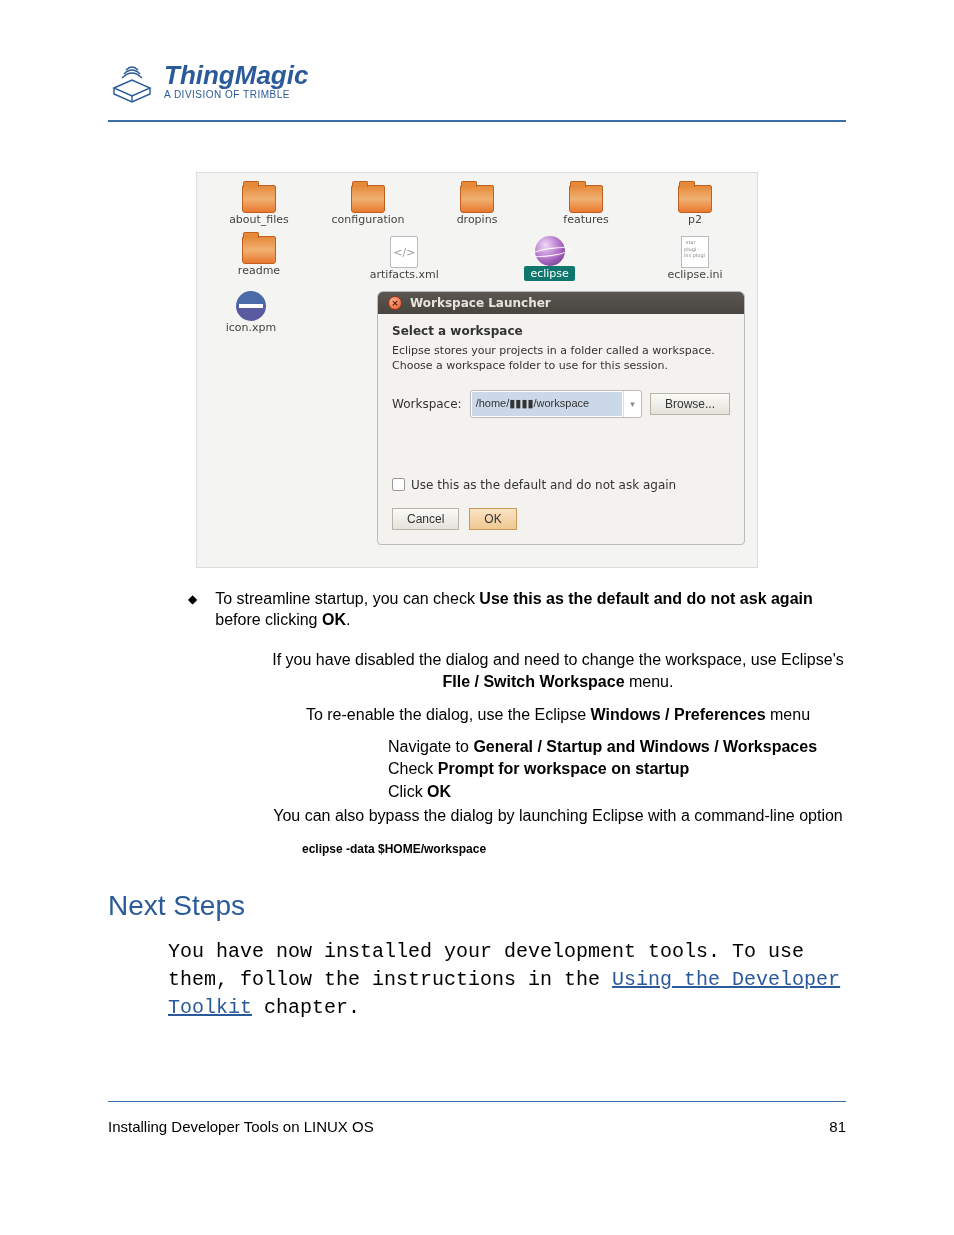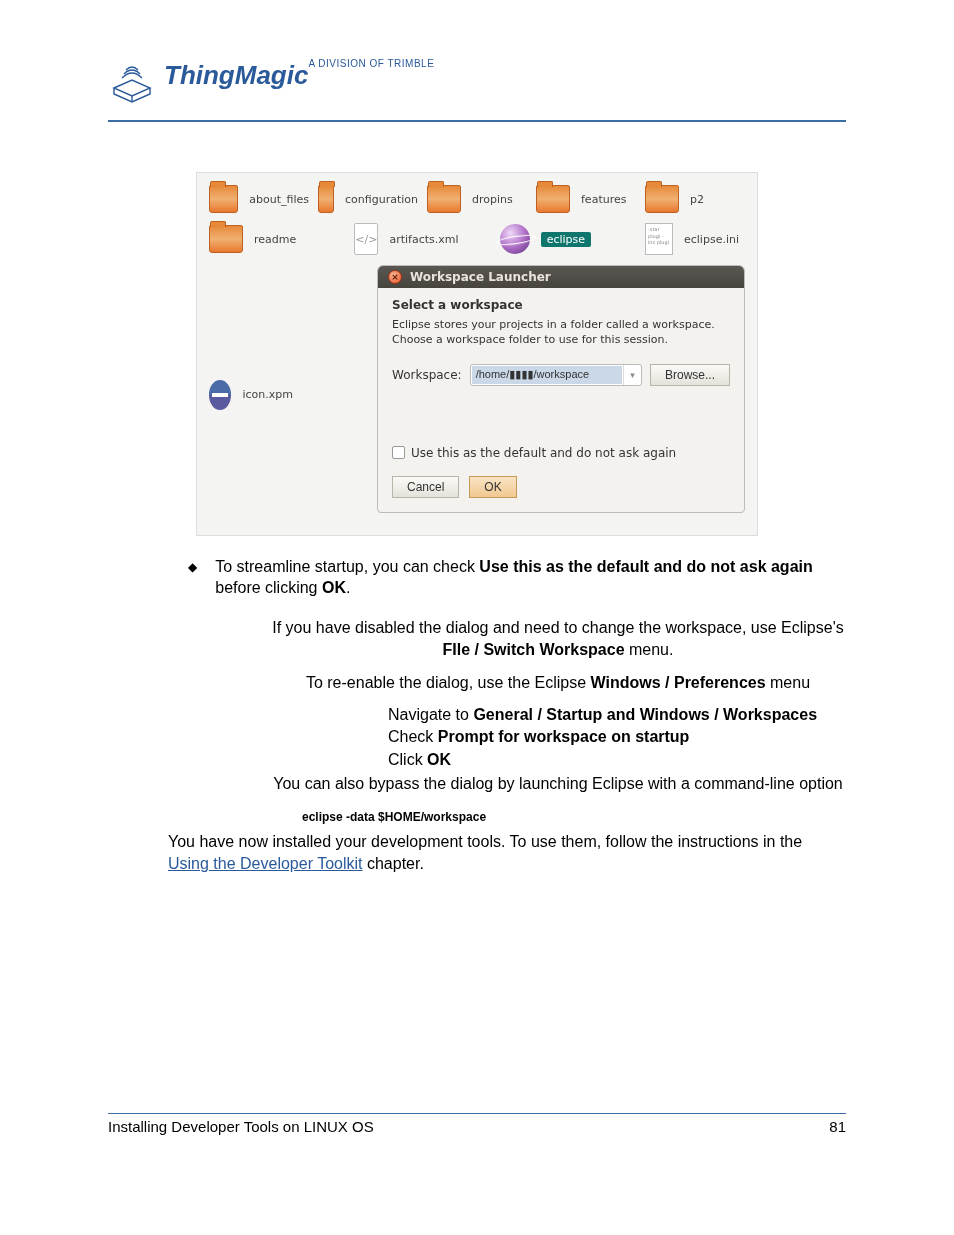--- a/index.html
+++ b/index.html
@@ -18,21 +18,21 @@
     border-bottom: 2px solid #3a6ea5;
     padding-bottom: 8px;
     margin-bottom: 50px;
   }
   .logo {
     display: flex;
     align-items: flex-start;
     gap: 8px;
   }
   .logo-icon svg { width: 48px; height: 48px; }
-  .logo-text { display: flex; flex-direction: row; }
+  .logo-text { display: flex; flex-direction: column; }
   .logo-main {
     font-size: 26px;
     font-weight: bold;
     font-style: italic;
     color: #2a5a9a;
   }
   .logo-sub {
     font-size: 10px;
     color: #2a5a9a;
     letter-spacing: 0.5px;
@@ -44,21 +44,21 @@
     width: 562px;
     margin: 0 auto 20px auto;
     background: #f4f4f2;
     border: 1px solid #ddd;
     padding: 12px 12px 0 12px;
     font-family: "DejaVu Sans", Arial, sans-serif;
     font-size: 11px;
     color: #333;
   }
   .icons-row { display: flex; justify-content: space-between; margin-bottom: 10px; }
-  .file-item { display: flex; flex-direction: row; align-items: center; width: 100px; gap: 11px; }
+  .file-item { display: flex; flex-direction: column; align-items: center; width: 100px; gap: 0; }
   .file-icon {
     width: 34px; height: 28px;
     background: linear-gradient(to bottom, #e68a3a 0%, #f0b070 50%, #e87830 100%);
     border-radius: 2px 2px 3px 3px;
     position: relative;
     border: 1px solid #c06020;
   }
   .file-icon::before {
     content: "";
     position: absolute;
@@ -162,21 +162,21 @@
   .dialog-sub { font-weight: bold; font-size: 12px; margin-bottom: 6px; }
   .dialog-desc { font-size: 11px; color: #333; line-height: 1.35; margin-bottom: 16px; }
   .ws-row { display: flex; align-items: center; gap: 8px; margin-bottom: 60px; }
   .ws-label { font-size: 12px; }
   .ws-combo {
     flex: 1;
     display: flex;
     border: 1px solid #bbb;
     background: #fff;
     border-radius: 3px;
-    height: 22px;
+    height: 28px;
   }
   .ws-input {
     flex: 1; border: none; padding: 0 4px;
     font-size: 11px;
     background: #cbd8e8;
     margin: 1px;
     color: #333;
   }
   .ws-arrow {
     width: 18px; display: flex; align-items: center; justify-content: center;
@@ -212,29 +212,29 @@
   .indent1 { margin-left: 162px; font-size: 16px; line-height: 1.4; margin-top: 18px; text-align: center; }
   .indent2 { margin-left: 280px; font-size: 16px; line-height: 1.4; margin-top: 10px; }
   .cmdline { margin-left: 194px; font-size: 12px; margin-top: 14px; }
   .next-steps {
     font-size: 28px;
     color: #2a5a9a;
     font-family: Arial, sans-serif;
     margin-top: 34px;
     font-weight: normal;
   }
-  .ns-body { margin-left: 60px; margin-top: 7px; font-size: 16px; line-height: 1.4; }
+  .ns-body { margin-left: 60px; margin-top: 16px; font-size: 20px; line-height: 1.4; font-family: Liberation Mono, monospace; }
   .link { color: #2a5a9a; text-decoration: underline; cursor: pointer; }
 
   .footer {
     position: absolute;
     bottom: 100px;
     left: 108px; right: 108px;
     border-top: 1px solid #3a6ea5;
-    padding-top: 4px;
+    padding-top: 16px;
     display: flex; justify-content: space-between;
     font-size: 15px;
   }
 </style>
 </head>
 <body>
 
 <div class="page">
   <div class="header">
     <div class="logo">
@@ -358,20 +358,21 @@
   <div class="indent2">
     <div><span>Navigate to </span><b>General / Startup and Windows / Workspaces</b></div>
     <div><span>Check </span><b>Prompt for workspace on startup</b></div>
     <div><span>Click </span><b>OK</b></div>
   </div>
 
   <div class="indent1" style="margin-top:2px;">You can also bypass the dialog by launching Eclipse with a command-line option</div>
 
   <div class="cmdline"><b>eclipse -data $HOME/workspace</b></div>
 
+  <h2 class="next-steps">Next Steps</h2>
   <div class="ns-body">
     <span>You have now installed your development tools. To use them, follow the instructions in the </span><span class="link">Using the Developer Toolkit</span><span> chapter.</span>
   </div>
 </div>
 
 <div class="footer">
   <span>Installing Developer Tools on LINUX OS</span>
   <span>81</span>
 </div>
 

